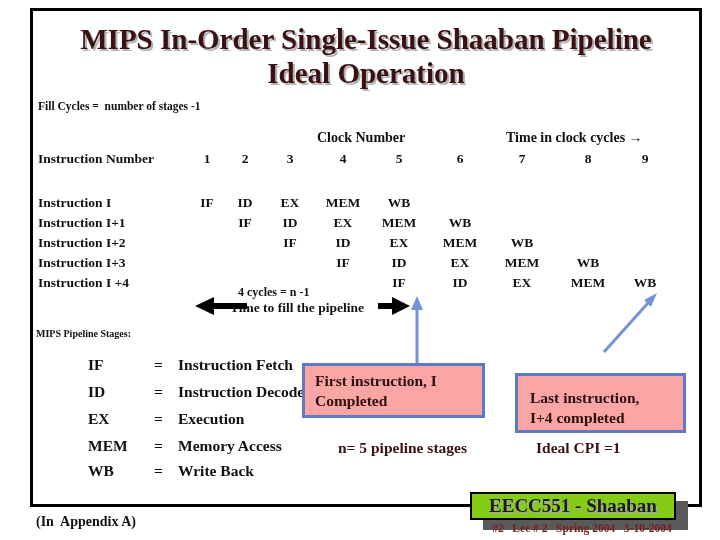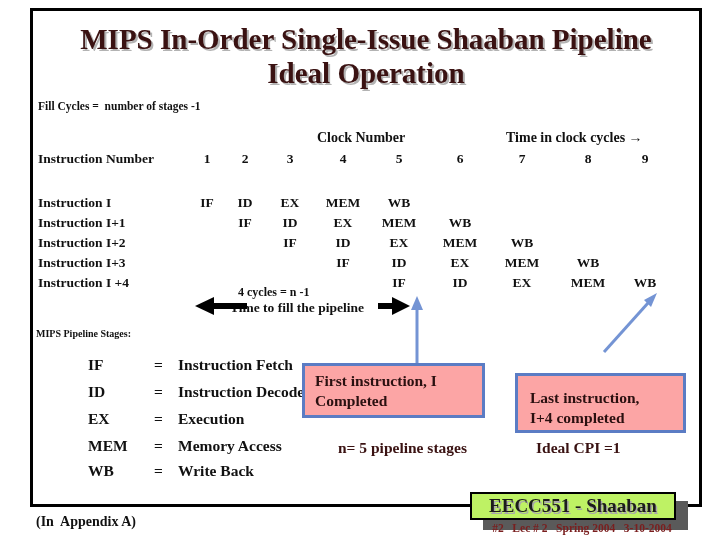--- a/index.html
+++ b/index.html
@@ -39,21 +39,21 @@
   .callout{position:absolute;border:3px solid #5b7cc4;background:#fca5a5;box-sizing:border-box;
            font-size:15.5px;line-height:20px;color:#2a1010;}
   .first-box{left:302px;top:363px;width:183px;height:55px;padding:5px 0 0 10px;}
   .last-box{left:515px;top:353px;width:171px;height:60px;padding:12px 0 0 12px;margin-top:20px;}
 
   .fact{position:absolute;font-size:15.5px;color:#3a1212;}
   .fact-n{left:338px;top:439px;}
   .fact-cpi{left:536px;top:439px;}
 
   .footer-shadow{position:absolute;left:483px;top:501px;width:205px;height:29px;background:#5a5a5a;}
-  .footer-box{position:absolute;left:470px;top:492px;width:206px;height:28px;background:#bef264;
+  .footer-box{position:absolute;left:470px;top:492px;width:206px;height:28px;background:#84cc16;
               border:2px solid #000;box-sizing:border-box;text-align:center;
               font-size:19px;line-height:24px;color:#1c1c1c;text-shadow:1.5px 1.5px 0 #a9a9a9;}
   .footer-sub{position:absolute;left:468px;top:522px;width:228px;text-align:center;
               font-size:11.5px;color:#7a1f1f;}
   .appendix{position:absolute;left:36px;top:514px;font-size:14px;color:#111;}
 </style>
 </head>
 <body>
 
 <div class="slide">

